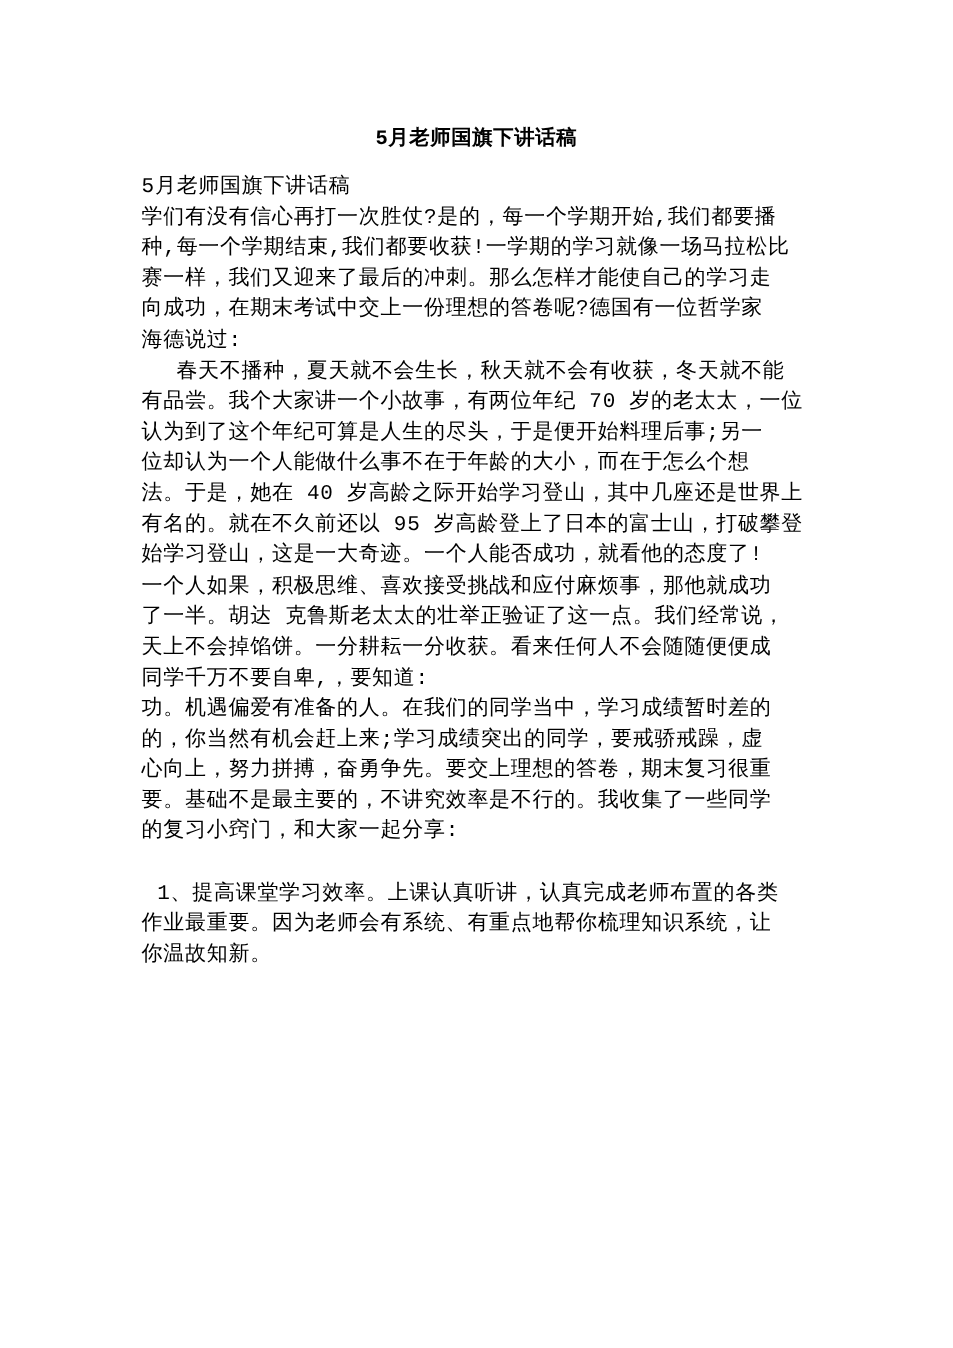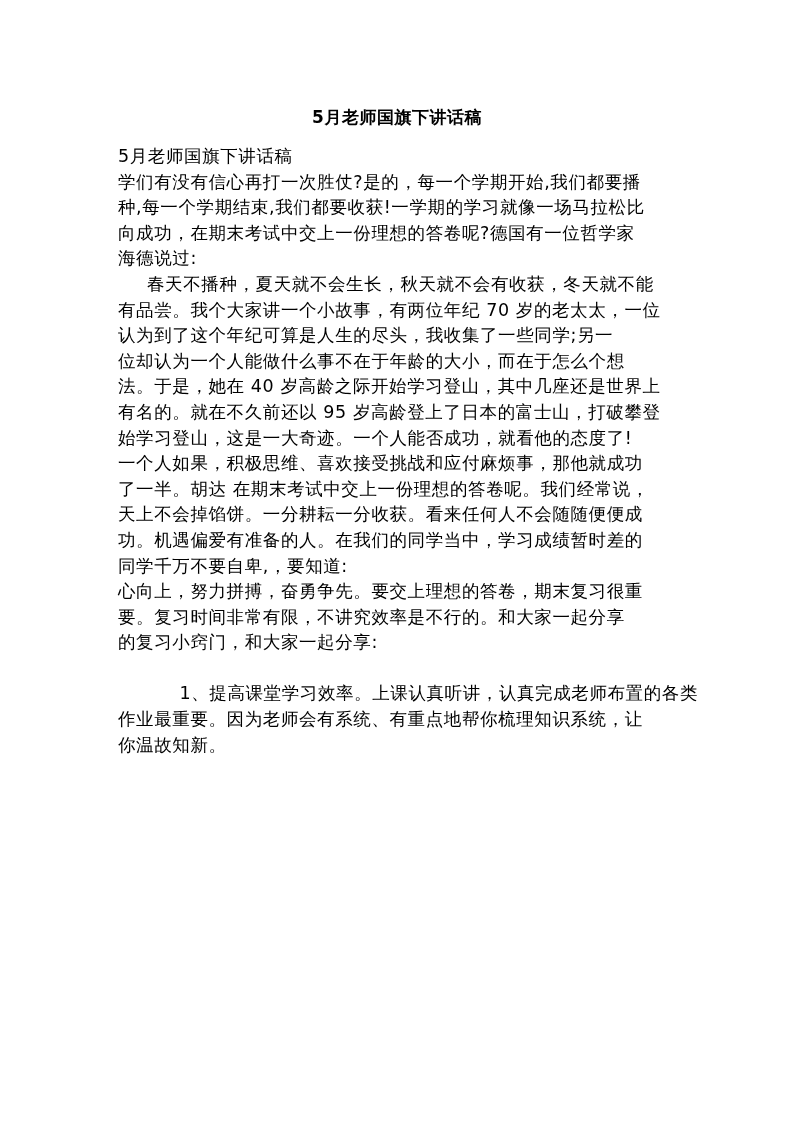--- a/index.html
+++ b/index.html
@@ -15,20 +15,21 @@
       font-family: "DejaVu Sans", "Liberation Sans", sans-serif;
       color: #000000;
     }
     .page {
       position: absolute;
       left: 0;
       top: 0;
       width: 794px;
       height: 1123px;
       background: #ffffff;
+      font-family: Liberation Mono, monospace;
     }
     .doc-title {
       position: absolute;
       top: 104px;
       left: 0;
       width: 794px;
       text-align: center;
       font-size: 17px;
       font-weight: bold;
       line-height: 26px;
@@ -46,61 +47,62 @@
       line-height: 25.6px;
       height: 25.6px;
       white-space: nowrap;
       letter-spacing: 0.6px;
     }
     .line.indent {
       padding-left: 29px;
     }
     .line.list-indent {
       padding-left: 13px;
-      text-align: right;
     }
     .blank {
       display: block;
       height: 25.6px;
     }
   </style>
 </head>
 <body>
 
 <div class="page">
   <div class="doc-title">5月老师国旗下讲话稿</div>
 
   <div class="body">
     <span class="line">5月老师国旗下讲话稿</span>
 
     <div>
       <span class="line">学们有没有信心再打一次胜仗?是的，每一个学期开始,我们都要播</span>
       <span class="line">种,每一个学期结束,我们都要收获!一学期的学习就像一场马拉松比</span>
+      <span class="line">赛一样，我们又迎来了最后的冲刺。那么怎样才能使自己的学习走</span>
       <span class="line">向成功，在期末考试中交上一份理想的答卷呢?德国有一位哲学家</span>
       <span class="line">海德说过:</span>
     </div>
 
     <div>
       <span class="line indent">春天不播种，夏天就不会生长，秋天就不会有收获，冬天就不能</span>
       <span class="line">有品尝。我个大家讲一个小故事，有两位年纪 70 岁的老太太，一位</span>
-      <span class="line">认为到了这个年纪可算是人生的尽头，我收集了一些同学;另一</span>
+      <span class="line">认为到了这个年纪可算是人生的尽头，于是便开始料理后事;另一</span>
       <span class="line">位却认为一个人能做什么事不在于年龄的大小，而在于怎么个想</span>
       <span class="line">法。于是，她在 40 岁高龄之际开始学习登山，其中几座还是世界上</span>
       <span class="line">有名的。就在不久前还以 95 岁高龄登上了日本的富士山，打破攀登</span>
       <span class="line">始学习登山，这是一大奇迹。一个人能否成功，就看他的态度了!</span>
       <span class="line">一个人如果，积极思维、喜欢接受挑战和应付麻烦事，那他就成功</span>
-      <span class="line">了一半。胡达 在期末考试中交上一份理想的答卷呢。我们经常说，</span>
+      <span class="line">了一半。胡达 克鲁斯老太太的壮举正验证了这一点。我们经常说，</span>
       <span class="line">天上不会掉馅饼。一分耕耘一分收获。看来任何人不会随随便便成</span>
+      <span class="line">同学千万不要自卑,，要知道:</span>
       <span class="line">功。机遇偏爱有准备的人。在我们的同学当中，学习成绩暂时差的</span>
-      <span class="line">同学千万不要自卑,，要知道:</span>
     </div>
 
     <div>
+      <span class="line">的，你当然有机会赶上来;学习成绩突出的同学，要戒骄戒躁，虚</span>
       <span class="line">心向上，努力拼搏，奋勇争先。要交上理想的答卷，期末复习很重</span>
-      <span class="line">要。复习时间非常有限，不讲究效率是不行的。和大家一起分享</span>
+      <span class="line">要。基础不是最主要的，不讲究效率是不行的。我收集了一些同学</span>
       <span class="line">的复习小窍门，和大家一起分享:</span>
     </div>
 
     <span class="blank"></span>
 
     <div>
       <span class="line list-indent">1、提高课堂学习效率。上课认真听讲，认真完成老师布置的各类</span>
       <span class="line">作业最重要。因为老师会有系统、有重点地帮你梳理知识系统，让</span>
       <span class="line">你温故知新。</span>
     </div>

